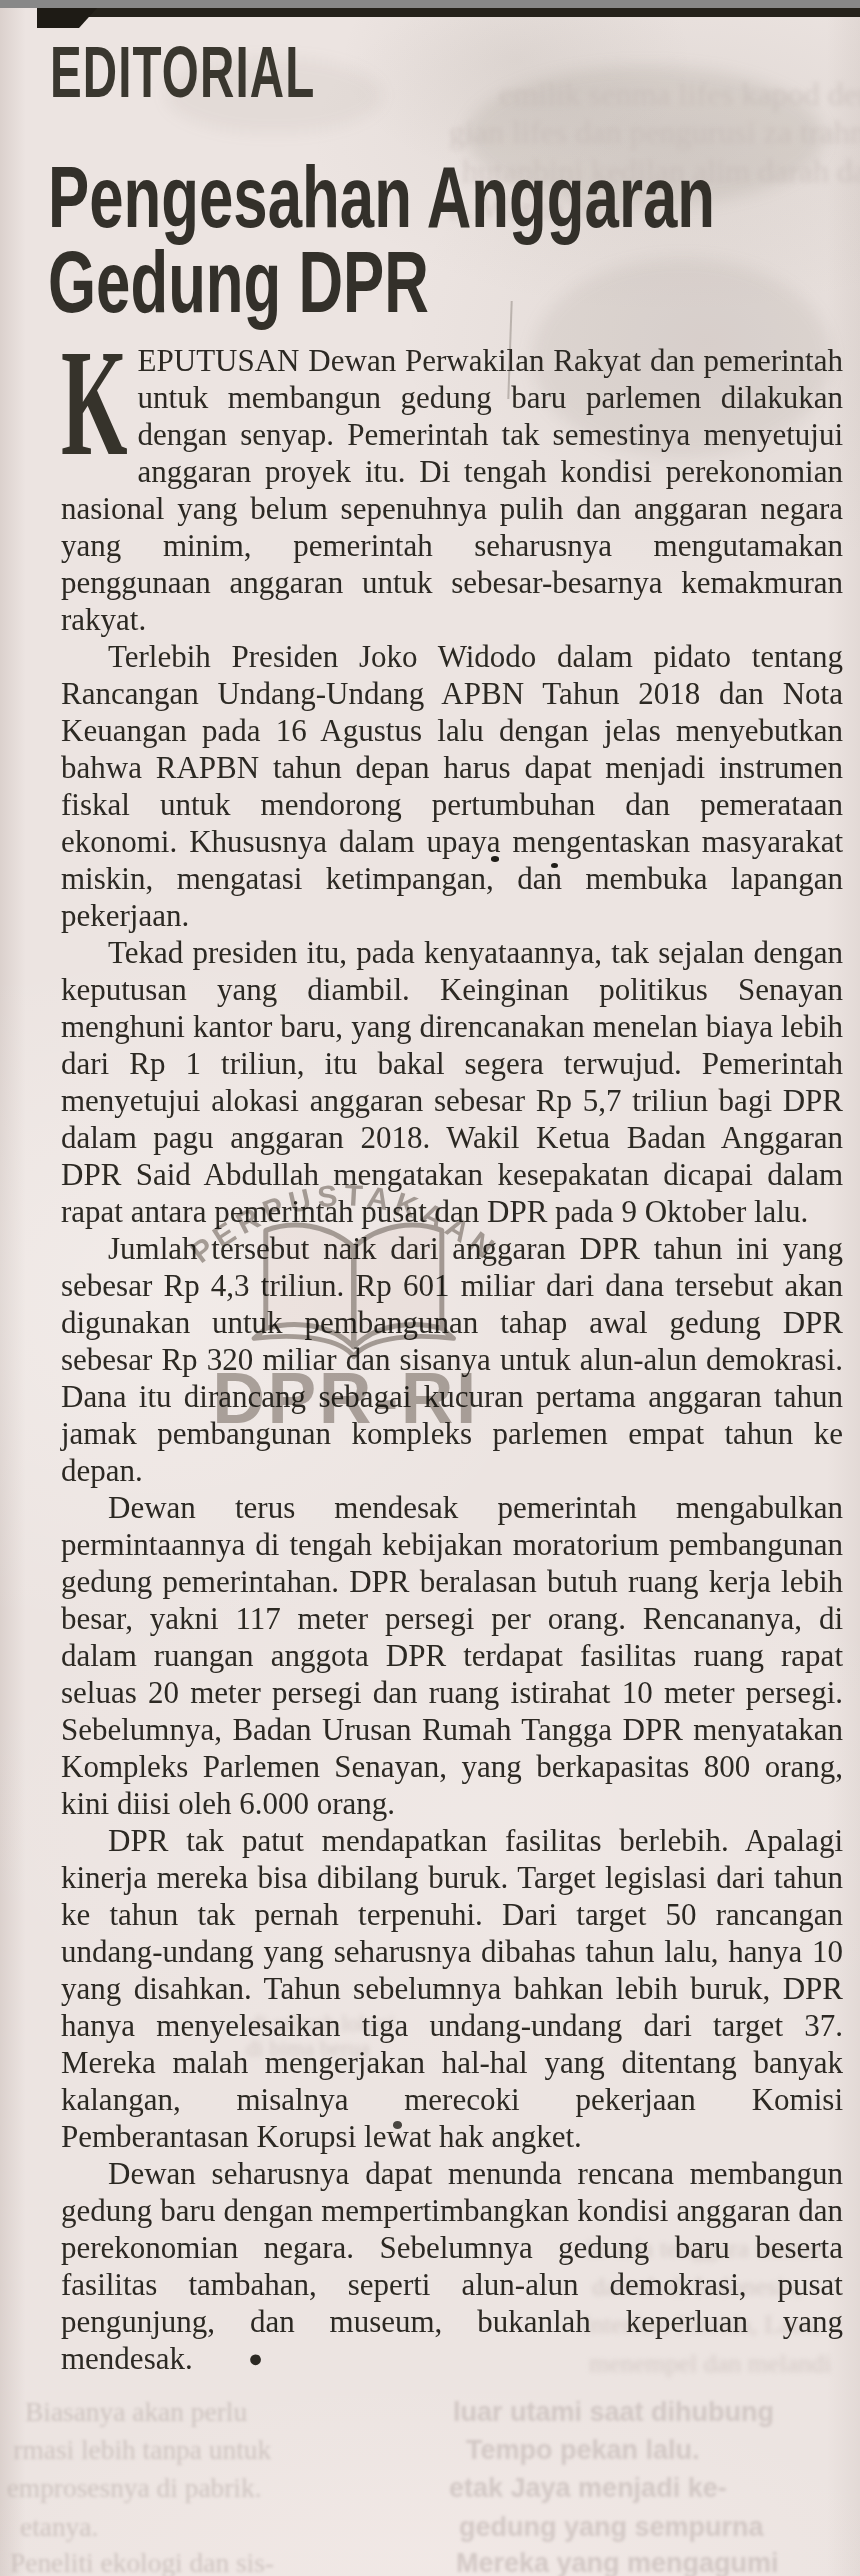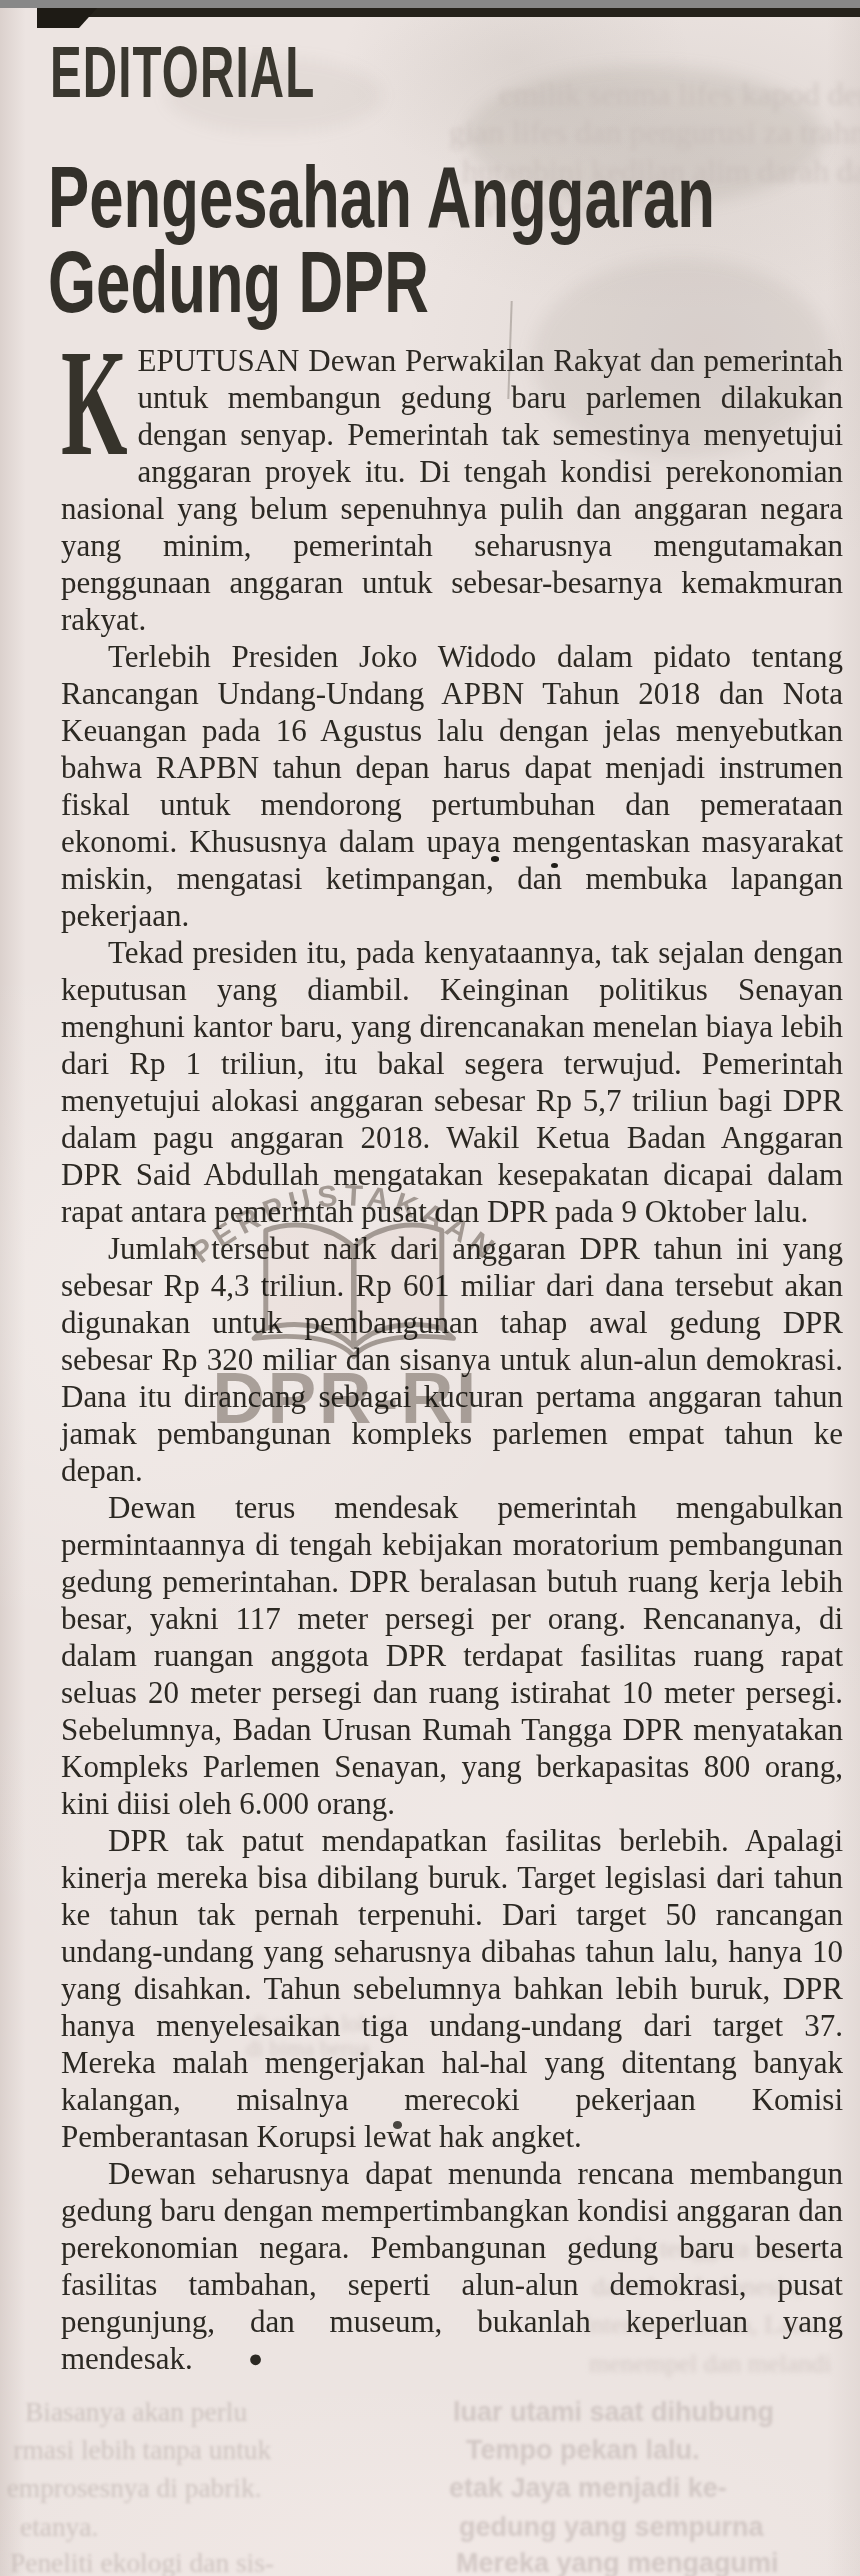--- a/index.html
+++ b/index.html
@@ -69,21 +69,21 @@
     <span class="hl">Gedung DPR</span>
   </h1>
 
   <div class="article">
     <p class="first"><span class="dropcap">K</span><span>EPUTUSAN Dewan Perwakilan Rakyat dan pemerintah untuk membangun gedung baru parlemen dilakukan dengan senyap. Pemerintah tak semestinya menyetujui anggaran proyek itu. Di tengah kondisi perekonomian nasional yang belum sepenuhnya pulih dan anggaran negara yang minim, pemerintah seharusnya mengutamakan penggunaan anggaran untuk sebesar-besarnya kemakmuran rakyat.</span></p>
     <p>Terlebih Presiden Joko Widodo dalam pidato tentang Rancangan Undang-Undang APBN Tahun 2018 dan Nota Keuangan pada 16 Agustus lalu dengan jelas menyebutkan bahwa RAPBN tahun depan harus dapat menjadi instrumen fiskal untuk mendorong pertumbuhan dan pemerataan ekonomi. Khususnya dalam upaya mengentaskan masyarakat miskin, mengatasi ketimpangan, dan membuka lapangan pekerjaan.</p>
     <p>Tekad presiden itu, pada kenyataannya, tak sejalan dengan keputusan yang diambil. Keinginan politikus Senayan menghuni kantor baru, yang direncanakan menelan biaya lebih dari Rp 1 triliun, itu bakal segera terwujud. Pemerintah menyetujui alokasi anggaran sebesar Rp 5,7 triliun bagi DPR dalam pagu anggaran 2018. Wakil Ketua Badan Anggaran DPR Said Abdullah mengatakan kesepakatan dicapai dalam rapat antara pemerintah pusat dan DPR pada 9 Oktober lalu.</p>
     <p>Jumlah tersebut naik dari anggaran DPR tahun ini yang sebesar Rp 4,3 triliun. Rp 601 miliar dari dana tersebut akan digunakan untuk pembangunan tahap awal gedung DPR sebesar Rp 320 miliar dan sisanya untuk alun-alun demokrasi. Dana itu dirancang sebagai kucuran pertama anggaran tahun jamak pembangunan kompleks parlemen empat tahun ke depan.</p>
     <p>Dewan terus mendesak pemerintah mengabulkan permintaannya di tengah kebijakan moratorium pembangunan gedung pemerintahan. DPR beralasan butuh ruang kerja lebih besar, yakni 117 meter persegi per orang. Rencananya, di dalam ruangan anggota DPR terdapat fasilitas ruang rapat seluas 20 meter persegi dan ruang istirahat 10 meter persegi. Sebelumnya, Badan Urusan Rumah Tangga DPR menyatakan Kompleks Parlemen Senayan, yang berkapasitas 800 orang, kini diisi oleh 6.000 orang.</p>
     <p>DPR tak patut mendapatkan fasilitas berlebih. Apalagi kinerja mereka bisa dibilang buruk. Target legislasi dari tahun ke tahun tak pernah terpenuhi. Dari target 50 rancangan undang-undang yang seharusnya dibahas tahun lalu, hanya 10 yang disahkan. Tahun sebelumnya bahkan lebih buruk, DPR hanya menyelesaikan tiga undang-undang dari target 37. Mereka malah mengerjakan hal-hal yang ditentang banyak kalangan, misalnya merecoki pekerjaan Komisi Pemberantasan Korupsi lewat hak angket.</p>
-    <p><span>Dewan seharusnya dapat menunda rencana membangun gedung baru dengan mempertimbangkan kondisi anggaran dan perekonomian negara. Pembangunan gedung baru beserta fasilitas tambahan, seperti alun-alun demokrasi, pusat pengunjung, dan museum, bukanlah keperluan yang mendesak.</span><span class="endmark">●</span></p>
+    <p><span>Dewan seharusnya dapat menunda rencana membangun gedung baru dengan mempertimbangkan kondisi anggaran dan perekonomian negara. Sebelumnya gedung baru beserta fasilitas tambahan, seperti alun-alun demokrasi, pusat pengunjung, dan museum, bukanlah keperluan yang mendesak.</span><span class="endmark">●</span></p>
   </div>
 
   <div class="stamp">
     <svg width="333" height="274" viewBox="0 0 400 330" xmlns="http://www.w3.org/2000/svg">
       <defs>
         <path id="arcPath" d="M 15 130 Q 200 -30 385 130" fill="none"></path>
       </defs>
       <text font-family="Liberation Sans, DejaVu Sans, sans-serif" font-size="36" font-weight="bold" fill="#a09a94" letter-spacing="7">
         <textPath href="#arcPath" startOffset="14">PERPUSTAKAAN</textPath>
       </text>

